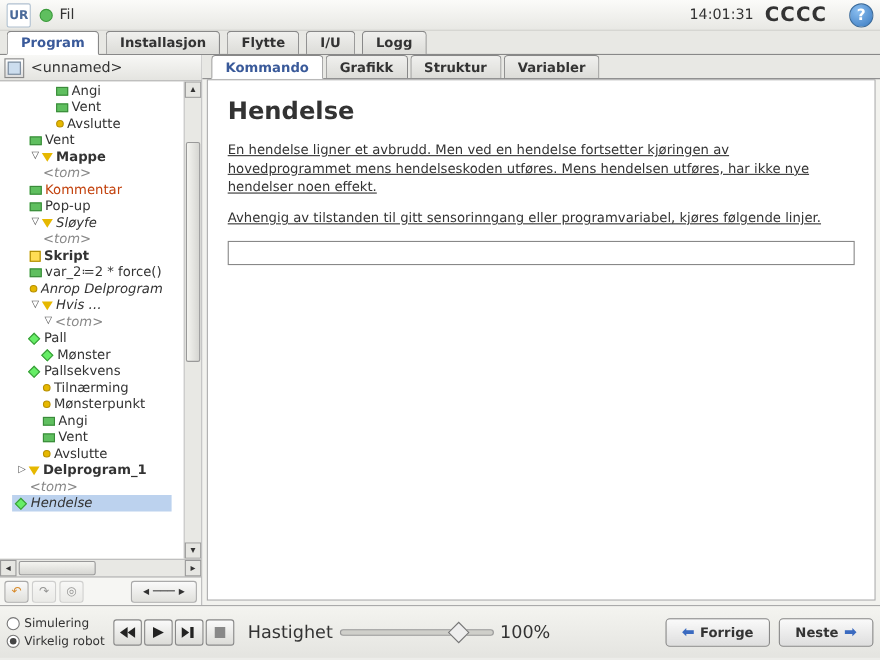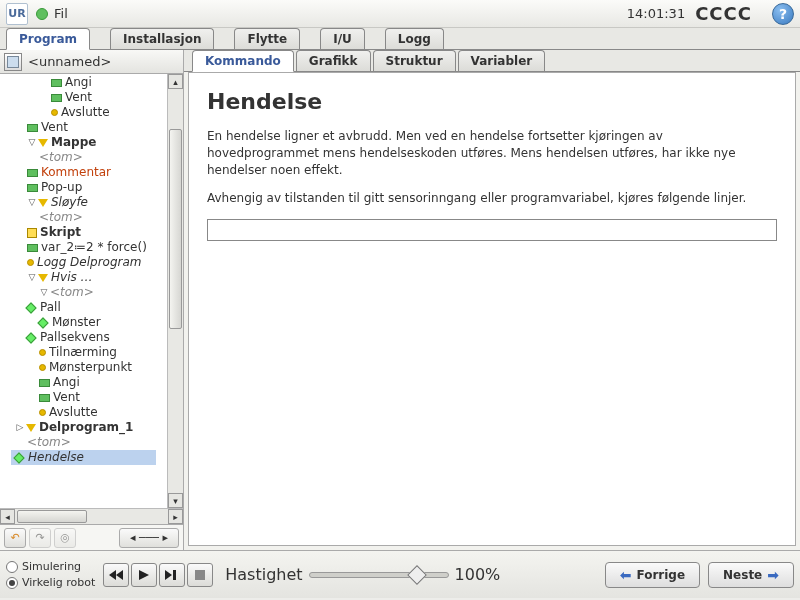--- a/index.html
+++ b/index.html
@@ -49,21 +49,21 @@
     height: 22px;
     border-bottom: 1px solid #888;
     background: #e8e8e4;
   }
   .main-tab {
     padding: 3px 12px 0 12px;
     border: 1px solid #888;
     border-bottom: none;
     border-radius: 4px 4px 0 0;
     background: linear-gradient(to bottom, #f0f0ee, #dcdcd8);
-    margin-right: 20px;
+    margin-right: 6px;
     font-weight: bold;
     font-size: 12px;
     cursor: pointer;
     position: relative;
   }
   .main-tab.active {
     background: #fff;
     color: #3a5a9a;
     border-bottom: 1px solid #fff;
     margin-bottom: -1px;
@@ -138,21 +138,21 @@
   .tool-btn{width:22px;height:20px;border:1px solid #aaa;border-radius:3px;background:linear-gradient(to bottom,#fafafa,#e0e0dc);display:flex;align-items:center;justify-content:center;font-size:11px;cursor:pointer;}
   .tool-btn.disabled{opacity:.5;}
   .tool-wide{width:60px;display:flex;align-items:center;justify-content:center;gap:3px;font-size:11px;}
   
   .right-panel{flex:1;display:flex;flex-direction:column;background:#f2f2ee;}
   .sub-tabs{display:flex;height:22px;border-bottom:1px solid #888;padding-left:8px;background:#e8e8e4;}
   .sub-tab{padding:3px 12px 0;border:1px solid #888;border-bottom:none;border-radius:4px 4px 0 0;background:linear-gradient(to bottom,#f0f0ee,#dcdcd8);margin-right:2px;font-weight:bold;font-size:12px;cursor:pointer;}
   .sub-tab.active{background:#fff;color:#3a5a9a;margin-bottom:-1px;border-bottom:1px solid #fff;}
   .cmd-body{flex:1;background:#fff;border:1px solid #aaa;margin:0 4px 4px 4px;padding:16px 18px;overflow:auto;}
   .cmd-body h1{font-size:22px;font-weight:bold;margin-bottom:14px;}
-  .cmd-body p{font-size:12px;line-height:1.4;margin-bottom:12px;}
+  .cmd-body p{font-size:12px;line-height:1.4;margin-bottom:12px;text-decoration:underline;}
   .expr-box{width:100%;height:22px;border:1px solid #888;background:#fff;}
   
   .footer{height:48px;border-top:1px solid #aaa;display:flex;align-items:center;padding:0 6px;background:linear-gradient(to bottom,#f4f4f0,#e4e4e0);}
   .sim-col{display:flex;flex-direction:column;gap:3px;font-size:11px;margin-right:8px;}
   .radio-row{display:flex;align-items:center;gap:4px;}
   .radio{width:12px;height:12px;border:1px solid #777;border-radius:50%;background:#fff;display:inline-flex;align-items:center;justify-content:center;}
   .radio.on::after{content:"";width:6px;height:6px;border-radius:50%;background:#444;}
   .play-ctrls{display:flex;gap:2px;margin-right:12px;}
   .play-btn{width:26px;height:24px;border:1px solid #888;border-radius:3px;background:linear-gradient(to bottom,#fafafa,#dcdcd8);display:flex;align-items:center;justify-content:center;}
   .speed{display:flex;align-items:center;gap:6px;font-size:16px;}
@@ -236,21 +236,21 @@
           <div class="tree-row ind1">
             <span class="ico ico-script"></span>
             <span class="lbl bold">Skript</span>
           </div>
           <div class="tree-row ind1">
             <span class="ico ico-rect"></span>
             <span class="lbl">var_2≔2 * force()</span>
           </div>
           <div class="tree-row ind1">
             <span class="ico ico-dot"></span>
-            <span class="lbl und">Logg Delprogram</span>
+            <span class="lbl und">Anrop Delprogram</span>
           </div>
           <div class="tree-row ind1">
             <span class="twist">▽</span>
             <span class="ico ico-tri"></span>
             <span class="lbl und">Hvis …</span>
           </div>
           <div class="tree-row ind2">
             <span class="twist">▽</span>
             <span class="lbl ital">&lt;tom&gt;</span>
           </div>

